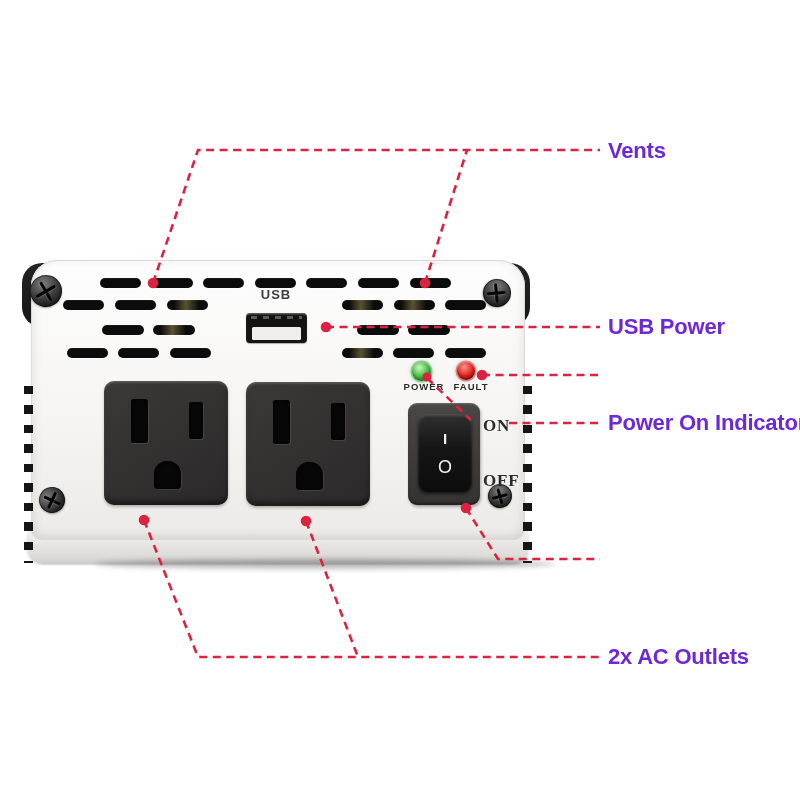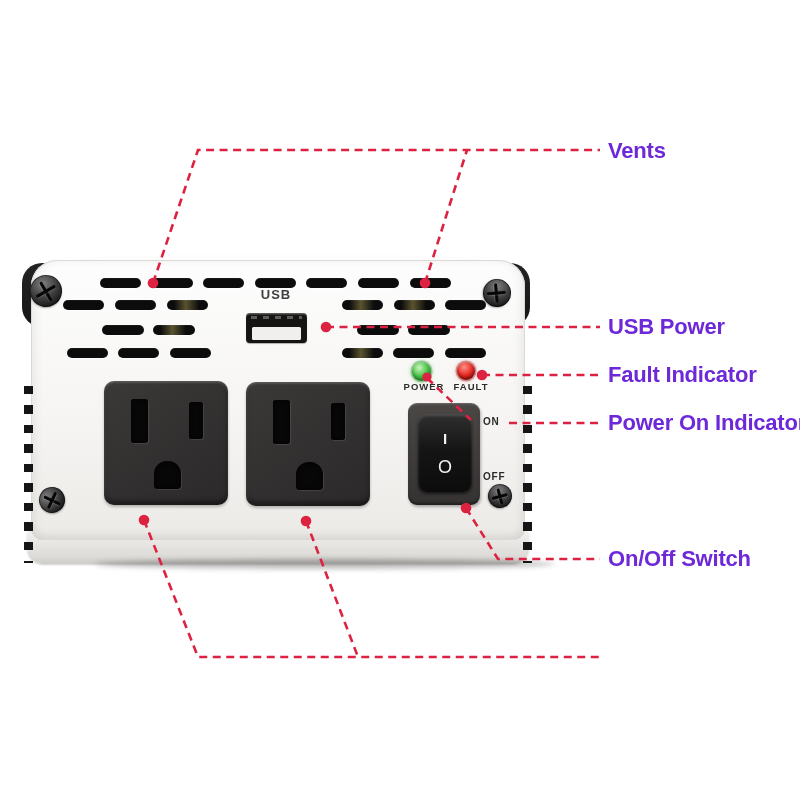--- a/index.html
+++ b/index.html
@@ -66,22 +66,22 @@
   .led.green{left:412px;top:362px;width:19px;height:19px;
        background:radial-gradient(circle at 38% 30%,#c9f6bd,#49c249 48%,#1d7a21 88%);
        box-shadow:0 0 5px rgba(90,205,90,.9), inset 0 -2px 3px rgba(0,70,0,.45),
                   0 0 0 1.5px rgba(45,85,45,.35);}
   .led.red{left:457px;top:362px;width:18px;height:18px;
        background:radial-gradient(circle at 40% 28%,#ff8f84,#e2261f 52%,#740c10 92%);
        box-shadow:0 0 4px rgba(220,45,45,.8), inset 0 -2px 3px rgba(80,0,0,.5),
                   0 0 0 1.5px rgba(95,40,40,.35);}
   .micro-label{position:absolute;font-size:9.5px;font-weight:700;letter-spacing:1px;
                color:#2c2c2c;text-align:center;}
-  .print-label{position:absolute;font-size:10px;font-weight:700;letter-spacing:.8px;
-               color:#2b2b2b;}
+  .print-label{position:absolute;font-size:17px;font-weight:700;letter-spacing:.8px;
+               color:#2b2b2b;font-family:Liberation Serif, serif;}
 
   
   .switch-bezel{left:408px;top:403px;width:72px;height:102px;border-radius:9px;
         background:linear-gradient(180deg,#4b4745,#353232);
         box-shadow:inset 0 1px 2px rgba(255,255,255,.22), inset 0 -2px 3px rgba(0,0,0,.45),
                    1px 2px 3px rgba(0,0,0,.3);}
   .rocker{left:418px;top:414px;width:54px;height:78px;border-radius:9px;
         background:linear-gradient(180deg,#302f2f 0%,#161515 45%,#0c0c0c 100%);
         box-shadow:inset 0 2px 3px rgba(255,255,255,.16), 0 2px 3px rgba(0,0,0,.55);}
   .rocker-sym{position:absolute;left:0;right:0;text-align:center;color:#f1f1f1;line-height:1;}
@@ -188,17 +188,16 @@
       <circle cx="482" cy="375" r="5.3"></circle>
       <circle cx="427" cy="377" r="4.6"></circle>
       <circle cx="466" cy="508" r="5.3"></circle>
       <circle cx="144" cy="520" r="5.3"></circle>
       <circle cx="306" cy="521" r="5.3"></circle>
     </g>
   </svg>
 
   <div class="callout-label" style="top:151px">Vents</div>
   <div class="callout-label" style="top:327px">USB Power</div>
-  <div class="callout-label" style="top:375px">Fault Indicator</div>
   <div class="callout-label" style="top:423px">Power On Indicator</div>
-  <div class="callout-label" style="top:559px">On/Off Switch</div>
+  <div class="callout-label" style="top:657px">2x AC Outlets</div>
 
 </div>
 
 </body></html>

